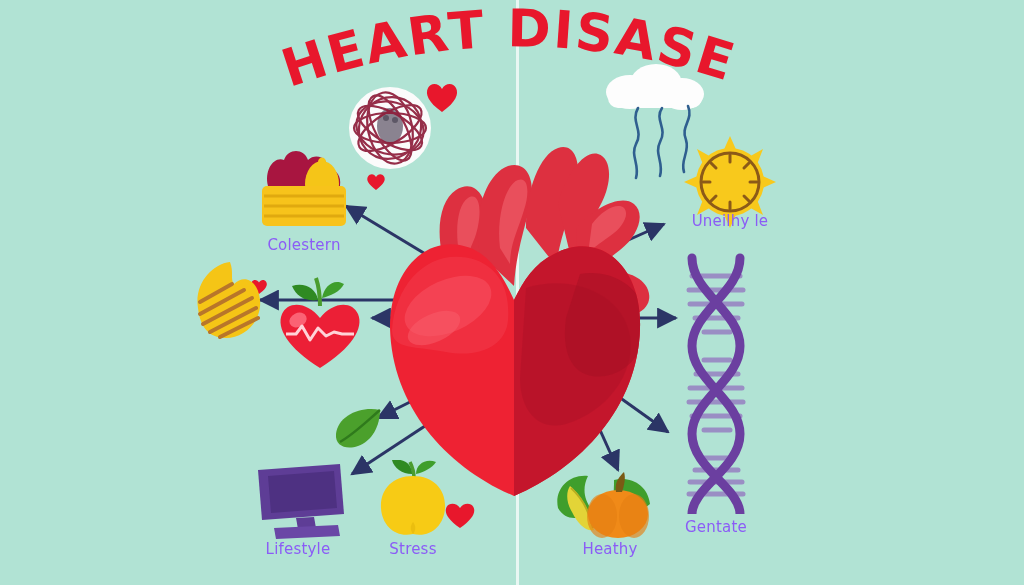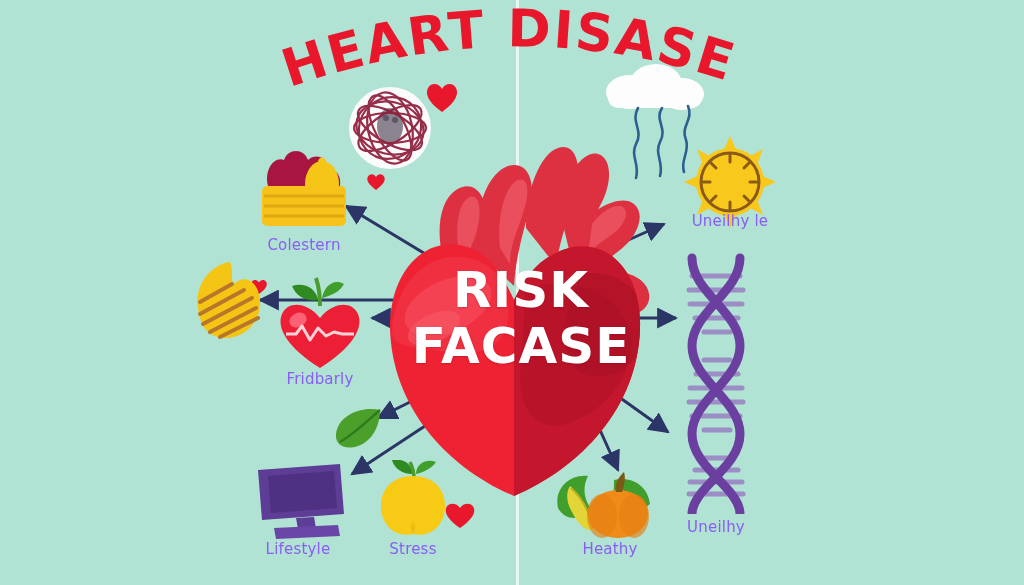--- a/index.html
+++ b/index.html
@@ -171,24 +171,20 @@
 
       <g clip-path="url(#heartclip)">
         <ellipse cx="118" cy="228" rx="46" ry="26" fill="#ff7080" opacity=".55" transform="rotate(-24 118 228)"></ellipse>
         <ellipse cx="104" cy="250" rx="28" ry="14" fill="#ff8b96" opacity=".5" transform="rotate(-24 104 250)"></ellipse>
         <path d="M62,252 C66,200 104,168 146,182 C172,192 180,216 178,242
                  C176,268 150,280 116,274 C86,268 62,272 62,252 Z" fill="#f23a4a" opacity=".55"></path>
       </g>
     </svg>
   </div>
 
-  <div class="center-text">
-    <span>RISK</span>
-    <span>FACASE</span>
-  </div>
 
   <svg class="mini-heart" style="left:424px; top:80px;" width="36" height="34">
     <path d="M18,32 C4,22 1,14 4,8 C7,2 15,3 18,9 C21,3 29,2 32,8 C35,14 32,22 18,32 Z" fill="#e8172c"></path>
   </svg>
   <svg class="mini-heart" style="left:366px; top:172px;" width="20" height="19">
     <path d="M10,18 C2,12 0,8 2,4.5 C4,1 8.5,1.6 10,5 C11.5,1.6 16,1 18,4.5 C20,8 18,12 10,18 Z" fill="#e8172c"></path>
   </svg>
   <svg class="mini-heart" style="left:250px; top:278px;" width="18" height="17">
     <path d="M9,16 C2,11 0,7 1.8,4 C3.5,1 7.5,1.5 9,4.5 C10.5,1.5 14.5,1 16.2,4 C18,7 16,11 9,16 Z" fill="#e8172c"></path>
   </svg>
@@ -229,21 +225,20 @@
   <div class="node" style="left:268px; top:276px;">
     <svg width="104" height="96">
       <path d="M52,30 C52,16 50,8 48,2" stroke="#4a9c2e" stroke-width="4" fill="none"></path>
       <path d="M50,24 C38,26 28,20 24,10 C36,6 48,12 50,24 Z" fill="#2f8a22"></path>
       <path d="M54,22 C62,20 72,16 76,8 C66,2 56,10 54,22 Z" fill="#3f9e2c"></path>
       <path d="M52,92 C20,72 8,52 14,38 C20,24 40,26 52,42
                C64,26 84,24 90,38 C96,52 84,72 52,92 Z" fill="#ec1f36"></path>
       <ellipse cx="30" cy="44" rx="9" ry="7" fill="#ff7384" opacity=".8" transform="rotate(-25 30 44)"></ellipse>
       <polyline points="18,58 28,58 34,50 42,64 50,52 58,60 66,56 74,58 86,58" fill="none" stroke="#ffd3d8" stroke-width="3" stroke-linejoin="round"></polyline>
     </svg>
-    <div class="node-label" style="left:-48px; top:94px;">Fridbarly</div>
   </div>
 
   <div class="node" style="left:348px; top:86px;">
     <svg width="84" height="84">
       <circle cx="42" cy="42" r="41" fill="#fbfbfb"></circle>
       <ellipse cx="42" cy="40" rx="13" ry="18" fill="#8a8390"></ellipse>
       <circle cx="38" cy="32" r="3" fill="#5d5766"></circle>
       <circle cx="47" cy="34" r="3" fill="#5d5766"></circle>
       <g stroke="#8e1d3a" stroke-width="2.2" fill="none" opacity=".92">
         <ellipse cx="42" cy="42" rx="36" ry="15"></ellipse>
@@ -349,21 +344,21 @@
         <line x1="36" y1="206" x2="62" y2="206"></line>
         <line x1="27" y1="218" x2="70" y2="218"></line>
         <line x1="22" y1="230" x2="74" y2="230"></line>
         <line x1="21" y1="242" x2="75" y2="242"></line>
       </g>
       <g stroke="#6b3fa0" stroke-width="9" fill="none" stroke-linecap="round">
         <path d="M24,6 C24,40 72,60 72,94 C72,128 24,148 24,182 C24,216 72,236 72,262"></path>
         <path d="M72,6 C72,40 24,60 24,94 C24,128 72,148 72,182 C72,216 24,236 24,262"></path>
       </g>
     </svg>
-    <div class="node-label" style="left:-52px; top:266px;">Uneilhy</div>
+    <div class="node-label" style="left:-52px; top:266px;">Gentate</div>
   </div>
 
   <div class="node" style="left:552px; top:462px;">
     <svg width="116" height="78">
       <path d="M6,46 C2,28 16,12 36,14 C30,26 32,38 40,48 C30,58 14,60 6,46 Z" fill="#3f9e2c"></path>
       <path d="M62,18 C80,14 96,24 98,42 C86,52 70,50 60,40 C62,32 62,24 62,18 Z" fill="#3f9e2c"></path>
       <path d="M18,24 C28,32 38,48 42,68 C34,70 26,62 20,50 C14,40 14,30 18,24 Z" fill="#e3d437"></path>
       <path d="M19,26 C28,34 37,48 41,66" stroke="#b8ae20" stroke-width="2" fill="none"></path>
       <ellipse cx="66" cy="52" rx="30" ry="24" fill="#f08a18"></ellipse>
       <ellipse cx="50" cy="54" rx="15" ry="22" fill="#e57f12" opacity=".65"></ellipse>

